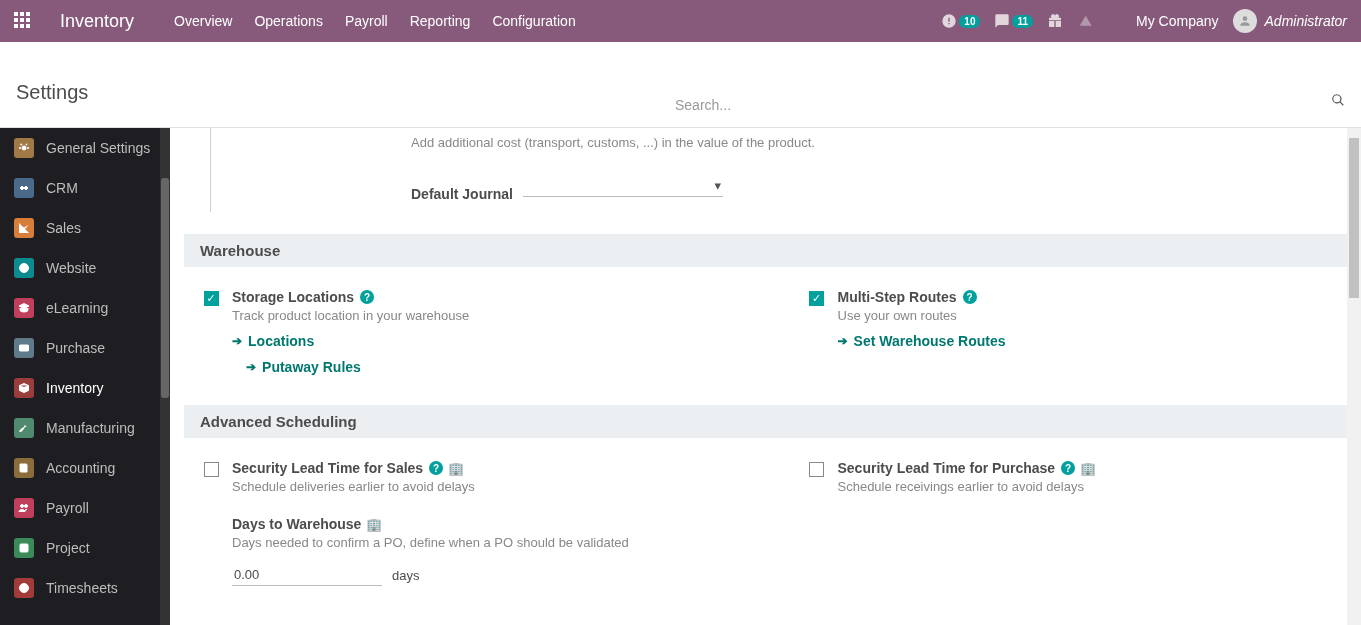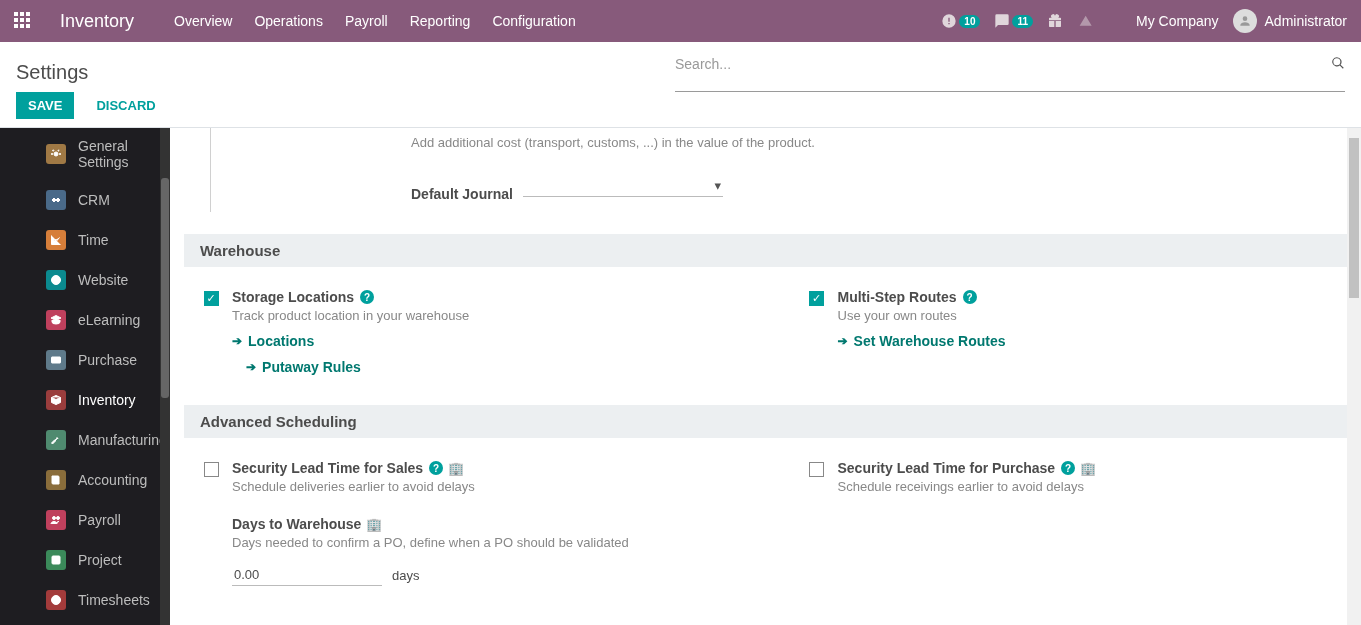--- a/index.html
+++ b/index.html
@@ -9,34 +9,34 @@
 .apps-icon span{background:#fff;}
 .app-title{font-size:18px;font-weight:500;margin-right:40px;}
 .top-menu{display:flex;gap:22px;}
 .top-menu a{color:#fff;text-decoration:none;font-size:14px;cursor:pointer;}
 .top-right{margin-left:auto;display:flex;align-items:center;gap:14px;}
 .tr-icon{color:#e0d6db;display:flex;align-items:center;cursor:pointer;font-size:15px;}
 .badge{background:#00a09d;color:#fff;font-size:10px;padding:1px 5px;border-radius:8px;margin-left:2px;font-weight:bold;}
 .company{color:#fff;font-size:14px;margin-left:29px;}
 .avatar{width:24px;height:24px;border-radius:50%;background:#ddd;display:inline-flex;align-items:center;justify-content:center;}
 .avatar svg{width:14px;height:14px;fill:#999;}
-.user{color:#fff;font-size:14px;display:flex;align-items:center;gap:8px;cursor:pointer;}
+.user{color:#fff;font-size:14px;display:flex;align-items:center;gap:8px;cursor:pointer;font-style:italic;}
 .header{height:86px;background:#fff;border-bottom:1px solid #dee2e6;padding:10px 16px;display:flex;flex-direction:column;justify-content:space-between;}
 .header-row1{display:flex;align-items:center;justify-content:space-between;}
 .page-title{font-size:20px;color:#4c4c4c;font-weight:400;}
-.search-wrap{width:670px;border-bottom:1px solid #9a9a9a;display:flex;align-items:center;padding-bottom:15px;}
+.search-wrap{width:670px;border-bottom:1px solid #9a9a9a;display:flex;align-items:flex-start;padding-bottom:15px;margin-top:41px;}
 .search-wrap input{border:none;outline:none;flex:1;font-size:14px;padding:4px 0;color:#555;}
 .search-wrap input::placeholder{color:#999;}
 .search-icon{color:#666;font-size:15px;cursor:pointer;}
 .header-row2{display:flex;align-items:center;gap:10px;}
 .btn-save{background:#00a09d;color:#fff;border:none;padding:6px 12px;font-size:13px;font-weight:bold;cursor:pointer;}
 .btn-discard{background:none;border:none;color:#00a09d;font-weight:bold;font-size:13px;cursor:pointer;padding:6px 12px;}
 .body{display:flex;height:calc(625px - 42px - 86px);position:relative;}
 .sidebar{width:170px;background:#1e1d21;color:#bdbdbd;overflow-y:auto;font-size:14px;}
-.sidebar-item{display:flex;align-items:center;gap:12px;padding:10px 14px;cursor:pointer;margin-left:32px;}
+.sidebar-item{display:flex;align-items:center;gap:12px;padding:10px 14px;cursor:pointer;}
 .sidebar-item.active{color:#fff;}
 .sidebar-item .sb-icon{width:20px;height:20px;border-radius:3px;display:inline-flex;align-items:center;justify-content:center;flex-shrink:0;}
 .sb-icon svg{width:12px;height:12px;fill:#fff;}
 .sb-scroll{position:absolute;left:160px;top:0;width:10px;background:#333;height:100%;}
 .sb-scroll-thumb{width:8px;background:#666;height:220px;margin:0 auto;margin-top:50px;border-radius:3px;}
 .content{flex:1;overflow-y:auto;padding:0;position:relative;background:#fff;}
 .content-scroll-track{position:absolute;right:0;top:0;width:14px;height:100%;background:#f1f1f1;}
 .content-scroll-thumb{background:#c1c1c1;width:10px;margin:0 auto;}
 .content-inner{padding:0 0 30px 0;}
 .option-block{padding:6px 40px 10px 200px;border-left:1px solid #d0d0d0;margin-left:40px;margin-top:0;}
@@ -160,21 +160,21 @@
           </svg>
         </span>
         <span>CRM</span>
       </div>
       <div class="sidebar-item">
         <span class="sb-icon" style="background:#d67e3a">
           <svg viewBox="0 0 24 24" stroke="#fff" stroke-width="2" fill="none">
             <path d="M3 3v18h18M7 14l4-4 3 3 5-6"></path>
           </svg>
         </span>
-        <span>Time</span>
+        <span>Sales</span>
       </div>
       <div class="sidebar-item">
         <span class="sb-icon" style="background:#0b8a8f">
           <svg viewBox="0 0 24 24" stroke="#fff" stroke-width="2" fill="none">
             <circle cx="12" cy="12" r="9"></circle>
             <path d="M3 12h18M12 3a14 14 0 010 18"></path>
           </svg>
         </span>
         <span>Website</span>
       </div>

